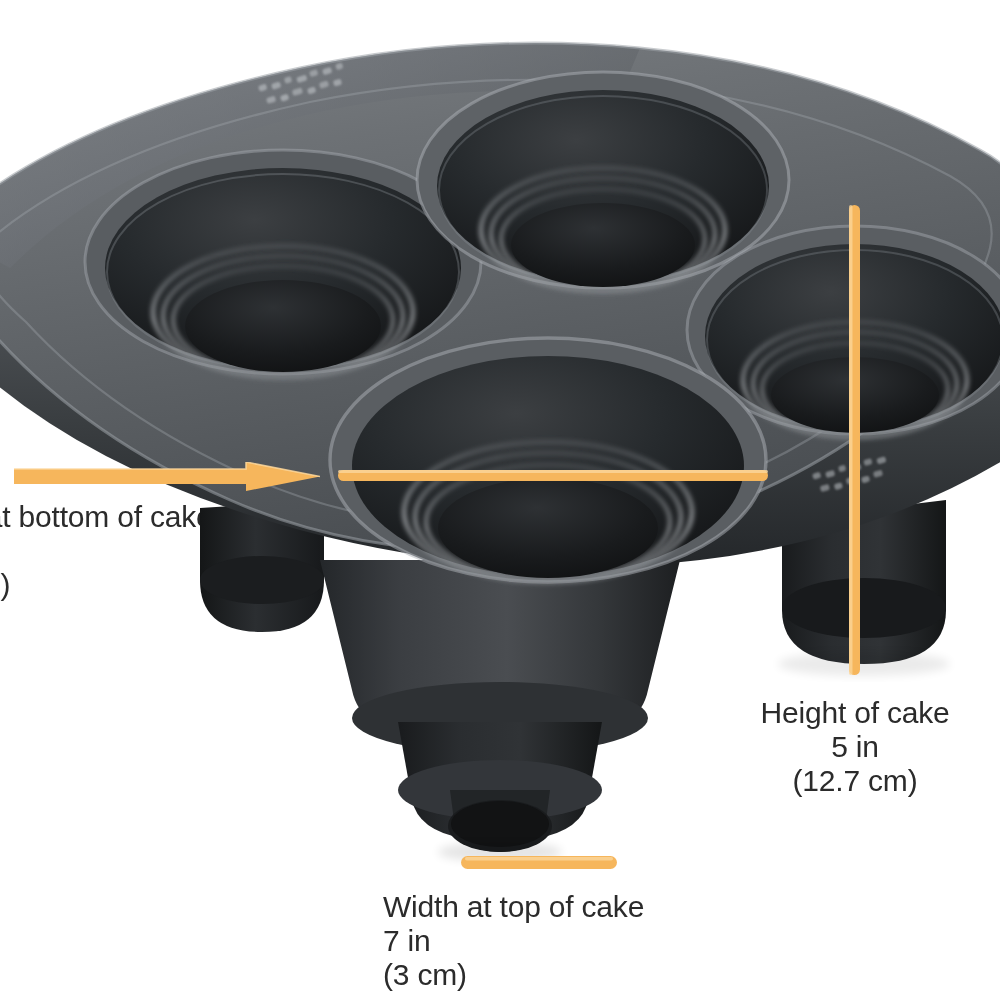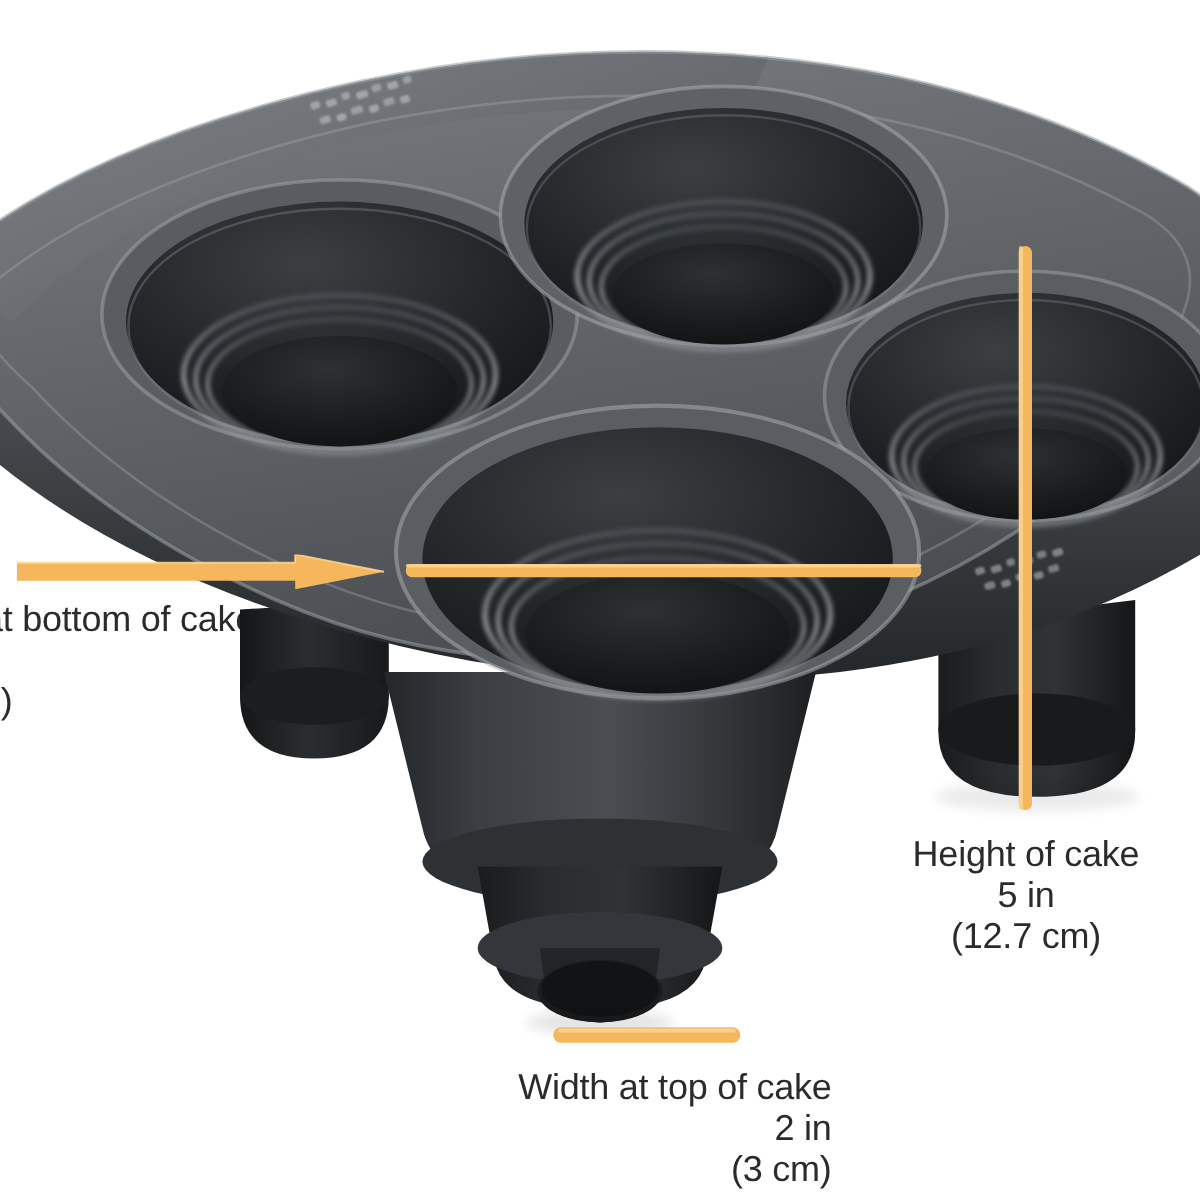--- a/index.html
+++ b/index.html
@@ -40,21 +40,21 @@
   #right-label {
     left: 700px;
     top: 696px;
     width: 310px;
     text-align: center;
   }
   #bottom-label {
     left: 383px;
     top: 890px;
     width: 310px;
-    text-align: right;
+    text-align: left;
   }
 
   
   .mark { position: absolute; }
 
   #arrow-left {
     left: 14px;
     top: 462px;
     width: 306px;
     height: 29px;
@@ -360,17 +360,17 @@
   </div>
 
   <div class="anno center" id="right-label">
     <div>Height of cake</div>
     <div>5 in</div>
     <div>(12.7 cm)</div>
   </div>
 
   <div class="anno center" id="bottom-label">
     <div>Width at top of cake</div>
-    <div>2 in</div>
+    <div>7 in</div>
     <div>(3 cm)</div>
   </div>
 
 </div>
 
 </body></html>

